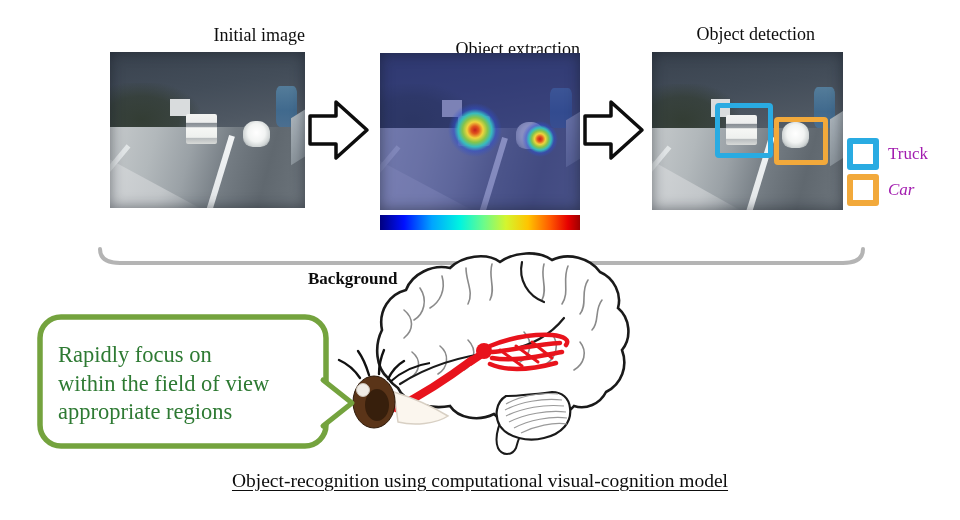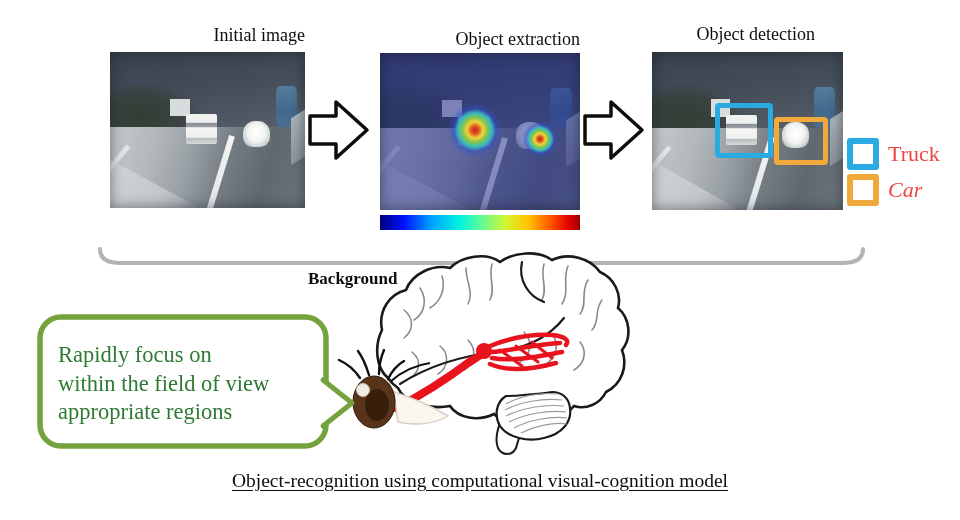--- a/index.html
+++ b/index.html
@@ -2,21 +2,21 @@
 <html><head>
 <meta charset="utf-8">
 <style>
   html,body{margin:0;padding:0;background:#ffffff;}
   #canvas{position:relative;width:960px;height:520px;background:#ffffff;overflow:hidden;
           font-family:"Liberation Serif","DejaVu Serif",serif;color:#111;}
 
   
   .panel-title{position:absolute;text-align:right;font-size:18px;color:#0d0d0d;white-space:nowrap;}
   #title-initial{left:110px;top:25px;width:195px;}
-  #title-extraction{left:380px;top:29px;width:200px;}
+  #title-extraction{left:380px;top:39px;width:200px;}
   #title-detection{left:624px;top:24px;width:191px;}
 
   
   .scene{position:absolute;overflow:hidden;background:#6f7880;}
   #scene-initial{left:110px;top:52px;width:195px;height:156px;}
   #scene-extraction{left:380px;top:53px;width:200px;height:157px;}
   #scene-detection{left:652px;top:52px;width:191px;height:158px;}
   .s-sky{position:absolute;inset:0 0 48% 0;background:linear-gradient(170deg,#39424e 0%,#434d59 45%,#4e5762 75%,#5a636c 100%);}
   .s-trees{position:absolute;left:0;top:20%;width:46%;height:42%;
      background:radial-gradient(ellipse at 35% 55%,rgba(50,60,50,.95) 0%,rgba(50,60,50,.7) 45%,rgba(50,60,50,0) 75%);}
@@ -57,21 +57,21 @@
   #label-background{left:308px;top:233px;}
   #label-object{left:548px;top:224px;font-style:italic;}
 
   
   .legend-item{position:absolute;display:flex;align-items:center;gap:9px;}
   #legend-truck{left:847px;top:138px;}
   #legend-car{left:847px;top:174px;font-style:italic;}
   .legend-swatch{width:20px;height:20px;background:#fff;border-width:6px;border-style:solid;border-radius:3px;}
   #legend-truck .legend-swatch{border-color:#29ABE2;}
   #legend-car .legend-swatch{border-color:#F2A93B;}
-  .legend-label{font-size:22px;color:#ef4444;}
+  .legend-label{font-size:17px;color:#a21caf;}
 
   
   #fig-svg{position:absolute;left:0;top:0;width:960px;height:520px;}
 
   
   #bubble-text{position:absolute;left:58px;top:341px;width:270px;font-size:22.5px;line-height:28.5px;
      color:#2E7A33;}
   #bubble-text span{display:block;white-space:nowrap;}
 
   

